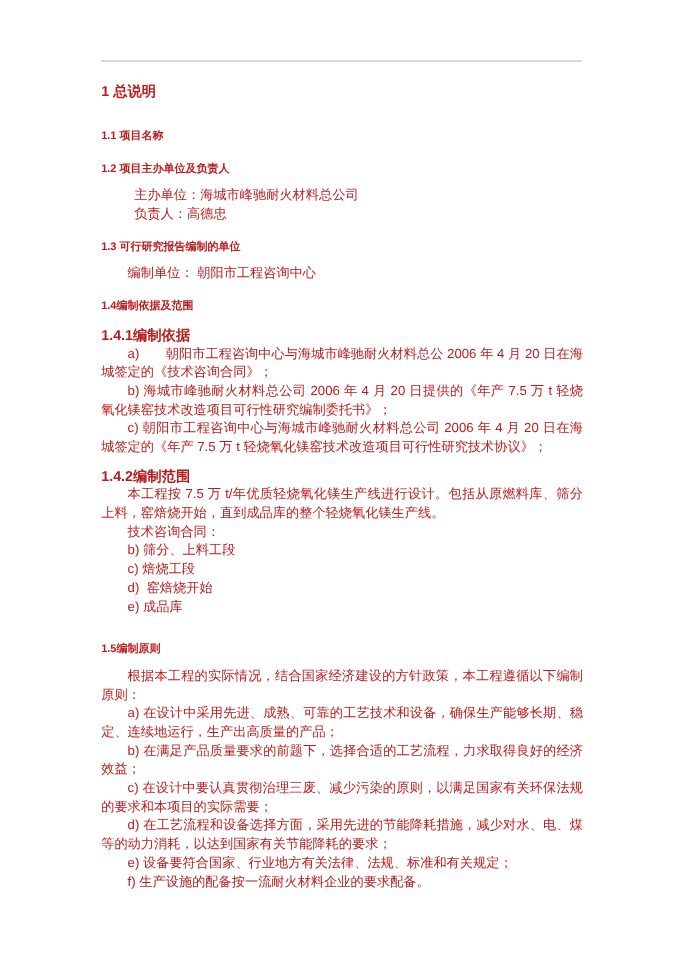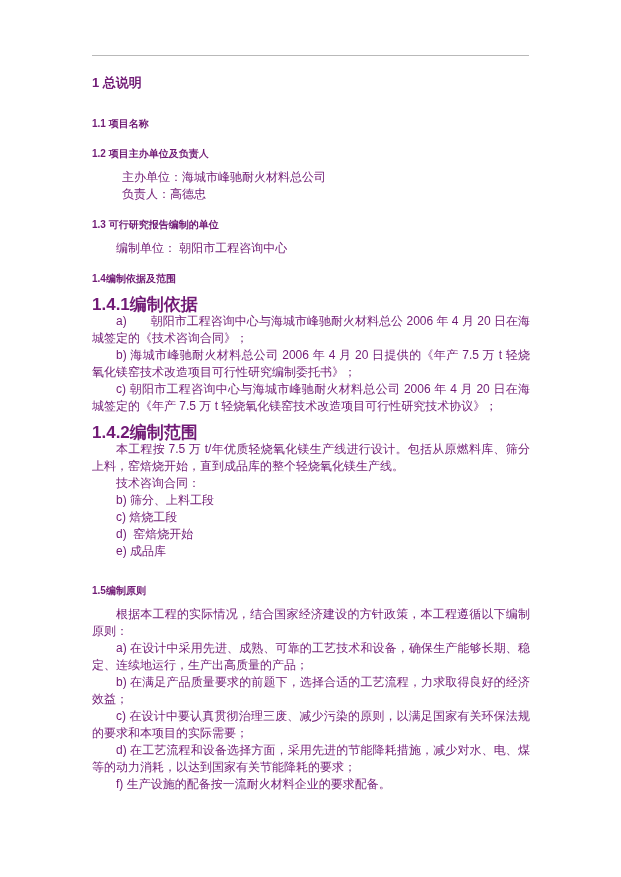--- a/index.html
+++ b/index.html
@@ -7,21 +7,21 @@
     padding: 0;
     background: #ffffff;
   }
   .page {
     position: relative;
     width: 621px;
     height: 877px;
     background: #ffffff;
     overflow: hidden;
     font-family: "Liberation Sans", sans-serif;
-    color: #701a75;
+    color: #b91c1c;
   }
   .header-rule {
     position: absolute;
     left: 92px;
     top: 55px;
     width: 437px;
     height: 1px;
     background: #b9b9b9;
   }
   .content {
@@ -39,21 +39,21 @@
     margin: 0 0 24px 0;
   }
   .h2 {
     font-weight: bold;
     font-size: 10px;
     margin: 13px 0 7px 0;
   }
   .h2.mt-lg { margin-top: 22px; }
   .h3 {
     font-weight: bold;
-    font-size: 17px;
+    font-size: 13px;
     margin: 9px 0 0 0;
   }
   p {
     margin: 0;
     white-space: pre-wrap;
   }
   .indent2  { text-indent: 2em; }
   .indent25 { text-indent: 2.5em; }
 </style>
 </head>
@@ -90,16 +90,17 @@
     <p class="indent2">c) 焙烧工段</p>
     <p class="indent2">d)  窑焙烧开始</p>
     <p class="indent2">e) 成品库</p>
 
     <div class="h2 mt-lg">1.5编制原则</div>
     <p class="indent2">根据本工程的实际情况，结合国家经济建设的方针政策，本工程遵循以下编制原则：</p>
     <p class="indent2">a) 在设计中采用先进、成熟、可靠的工艺技术和设备，确保生产能够长期、稳定、连续地运行，生产出高质量的产品；</p>
     <p class="indent2">b) 在满足产品质量要求的前题下，选择合适的工艺流程，力求取得良好的经济效益；</p>
     <p class="indent2">c) 在设计中要认真贯彻治理三废、减少污染的原则，以满足国家有关环保法规的要求和本项目的实际需要；</p>
     <p class="indent2">d) 在工艺流程和设备选择方面，采用先进的节能降耗措施，减少对水、电、煤等的动力消耗，以达到国家有关节能降耗的要求；</p>
+    <p class="indent2">e) 设备要符合国家、行业地方有关法律、法规、标准和有关规定；</p>
     <p class="indent2">f) 生产设施的配备按一流耐火材料企业的要求配备。</p>
 
   </div>
 </div>
 
 </body></html>

